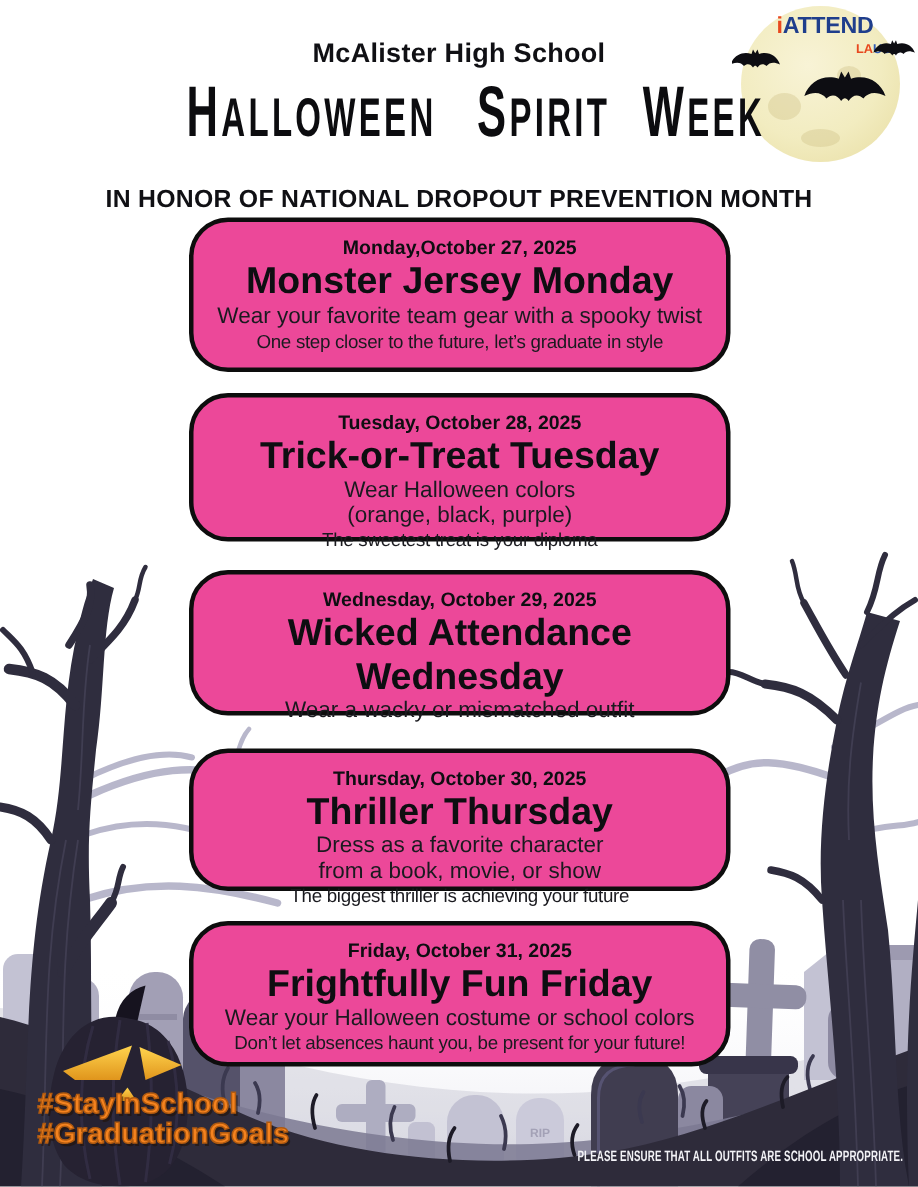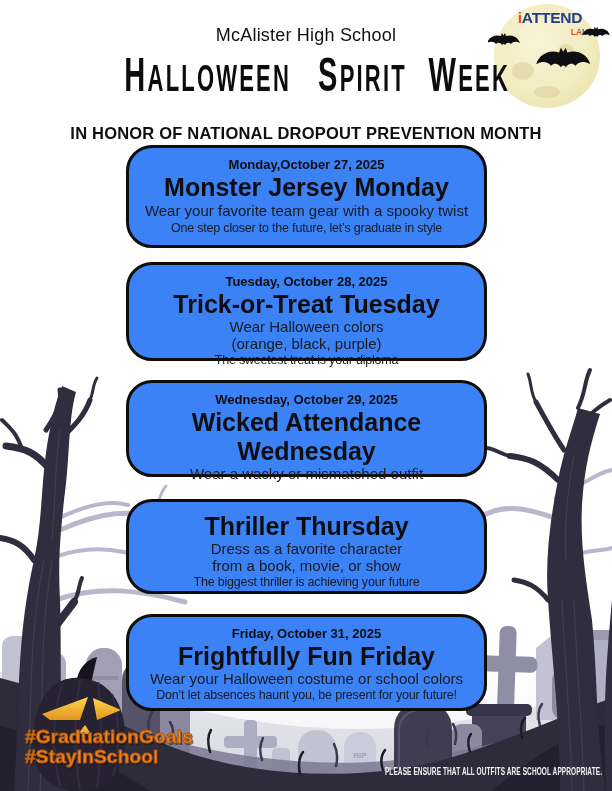--- a/index.html
+++ b/index.html
@@ -6,21 +6,21 @@
   .page {
     position:relative; width:612px; height:791px; margin:0 auto;
     background:#ffffff; overflow:hidden;
     font-family:"Liberation Sans", sans-serif; color:#111;
   }
   .bg-art { position:absolute; inset:0; z-index:0; }
 
   
   .school {
     position:absolute; top:25px; left:0; right:0; text-align:center;
-    font-size:18px; font-weight:400; letter-spacing:.2px; z-index:2; color:#101014;
+    font-size:18px; font-weight:700; letter-spacing:.2px; z-index:2; color:#101014;
   }
   .title {
     position:absolute; top:57px; left:16px; right:0; text-align:center;
     z-index:2; white-space:nowrap; line-height:38px;
   }
   .title-word {
     display:inline-block; font-weight:700; font-size:25px; letter-spacing:2.5px;
     text-transform:uppercase; margin:0 5px; color:#0c0c0f;
     transform:scale(.88,1.45); transform-origin:50% 55%;
   }
@@ -44,21 +44,21 @@
   .logo-i { color:#e8481e; }
   .logo-attend { color:#1f3e8c; }
   .logo-sub { position:absolute; right:12px; top:27px; font-size:8.5px; font-weight:700; }
   .logo-la { color:#e8481e; }
   .logo-usd { color:#2f5bb5; }
   .bats { position:absolute; inset:0; }
 
   
   #cards { position:absolute; top:145px; left:126px; width:361px; z-index:2; }
   .card {
-    box-sizing:border-box; background:#3b82f6; border:3.5px solid #0d0d0d;
+    box-sizing:border-box; background:#ec4899; border:3.5px solid #0d0d0d;
     border-radius:26px; display:flex; flex-direction:column;
     justify-content:space-between; align-items:center; text-align:center;
     padding:9px 8px 10px;
   }
   .card:nth-child(1){height:103px; margin-bottom:14px;}
   .card:nth-child(2){height:99px;  margin-bottom:19px;}
   .card:nth-child(3){height:97px;  margin-bottom:22px;}
   .card:nth-child(4){height:95px;  margin-bottom:20px;}
   .card:nth-child(5){height:97px;}
   .card-date  { font-size:13px; font-weight:700; color:#0e0e11; }
@@ -283,20 +283,21 @@
       <div class="card-head">
         <div class="card-date">Wednesday, October 29, 2025</div>
         <div class="card-title">Wicked Attendance Wednesday</div>
       </div>
       <div class="card-lines">
           <div class="card-line">Wear a wacky or mismatched outfit</div>
         </div>
     </div>
       <div class="card">
       <div class="card-head">
+        <div class="card-date">Thursday, October 30, 2025</div>
         <div class="card-title">Thriller Thursday</div>
       </div>
       <div class="card-lines">
           <div class="card-line">Dress as a favorite character</div>
           <div class="card-line">from a book, movie, or show</div>
         </div>
       <div class="card-tagline">The biggest thriller is achieving your future</div>
     </div>
       <div class="card">
       <div class="card-head">
@@ -304,18 +305,18 @@
         <div class="card-title">Frightfully Fun Friday</div>
       </div>
       <div class="card-lines">
           <div class="card-line">Wear your Halloween costume or school colors</div>
         </div>
       <div class="card-tagline">Don’t let absences haunt you, be present for your future!</div>
     </div>
     </div>
 
   <div class="hashtags" id="hashtags">
+      <div class="hashtag">#StayInSchool</div>
       <div class="hashtag">#GraduationGoals</div>
-      <div class="hashtag">#StayInSchool</div>
     </div>
   <div class="notice">PLEASE ENSURE THAT ALL OUTFITS ARE SCHOOL APPROPRIATE.</div>
 
 </div>
 
 </body></html>

